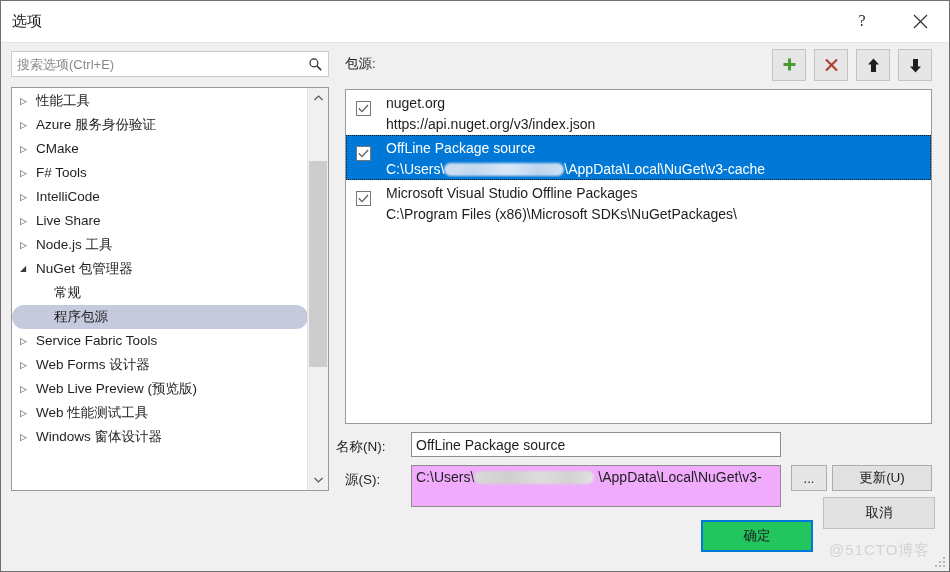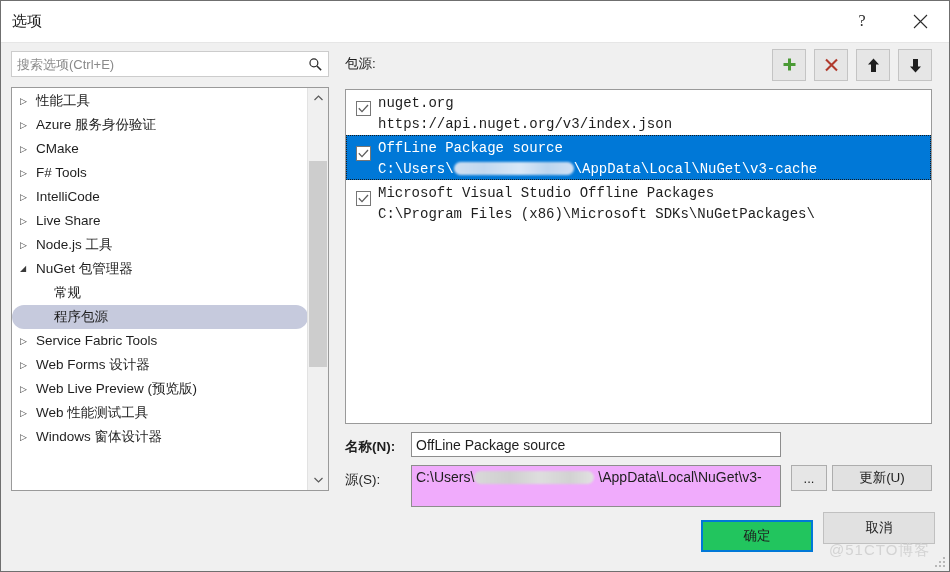--- a/index.html
+++ b/index.html
@@ -228,21 +228,21 @@
     width: 15px;
     height: 15px;
     box-sizing: border-box;
     background: #ffffff;
     border: 1px solid #767676;
     display: flex;
     align-items: center;
     justify-content: center;
   }
   .src-check svg { display: block; }
-  .src-text { margin-left: 28px; font-family: Liberation Mono, monospace; }
+  .src-text { margin-left: 36px; }
   .src-name {
     font-size: 14px;
     line-height: 21px;
     white-space: nowrap;
   }
   .src-path {
     font-size: 14px;
     line-height: 21px;
     white-space: nowrap;
     position: relative;
@@ -256,24 +256,23 @@
     background: linear-gradient(90deg,#d9d9d9 0%,#cfcfcf 30%,#dedede 55%,#d2d2d2 80%,#e2e2e2 100%);
     filter: blur(1.3px);
   }
   .source-row.selected .redact {
     background: linear-gradient(90deg,#cfdff1 0%,#c2d8ef 25%,#d9e8f7 55%,#bcd5ee 78%,#cfe0f4 100%);
   }
 
   
   #name-label {
     position: absolute;
-    left: 344px;
+    left: 335px;
     top: 437px;
     font-size: 13.5px;
-    font-weight: bold;
   }
   #name-input {
     position: absolute;
     left: 410px;
     top: 431px;
     width: 370px;
     height: 25px;
     box-sizing: border-box;
     border: 1px solid #8d8d8d;
     background: #ffffff;
@@ -349,21 +348,21 @@
     border: 2px solid #0078d7;
     font-family: "Liberation Sans", "DejaVu Sans", sans-serif;
     font-size: 13.5px;
     color: #1e1e1e;
     cursor: default;
     padding: 0;
   }
   #cancel-btn {
     position: absolute;
     left: 822px;
-    top: 511px;
+    top: 496px;
     width: 112px;
     height: 32px;
     box-sizing: border-box;
     background: #e1e1e1;
     border: 1px solid #c0c0c0;
     font-family: "Liberation Sans", "DejaVu Sans", sans-serif;
     font-size: 13.5px;
     color: #1e1e1e;
     cursor: default;
     padding: 0;

